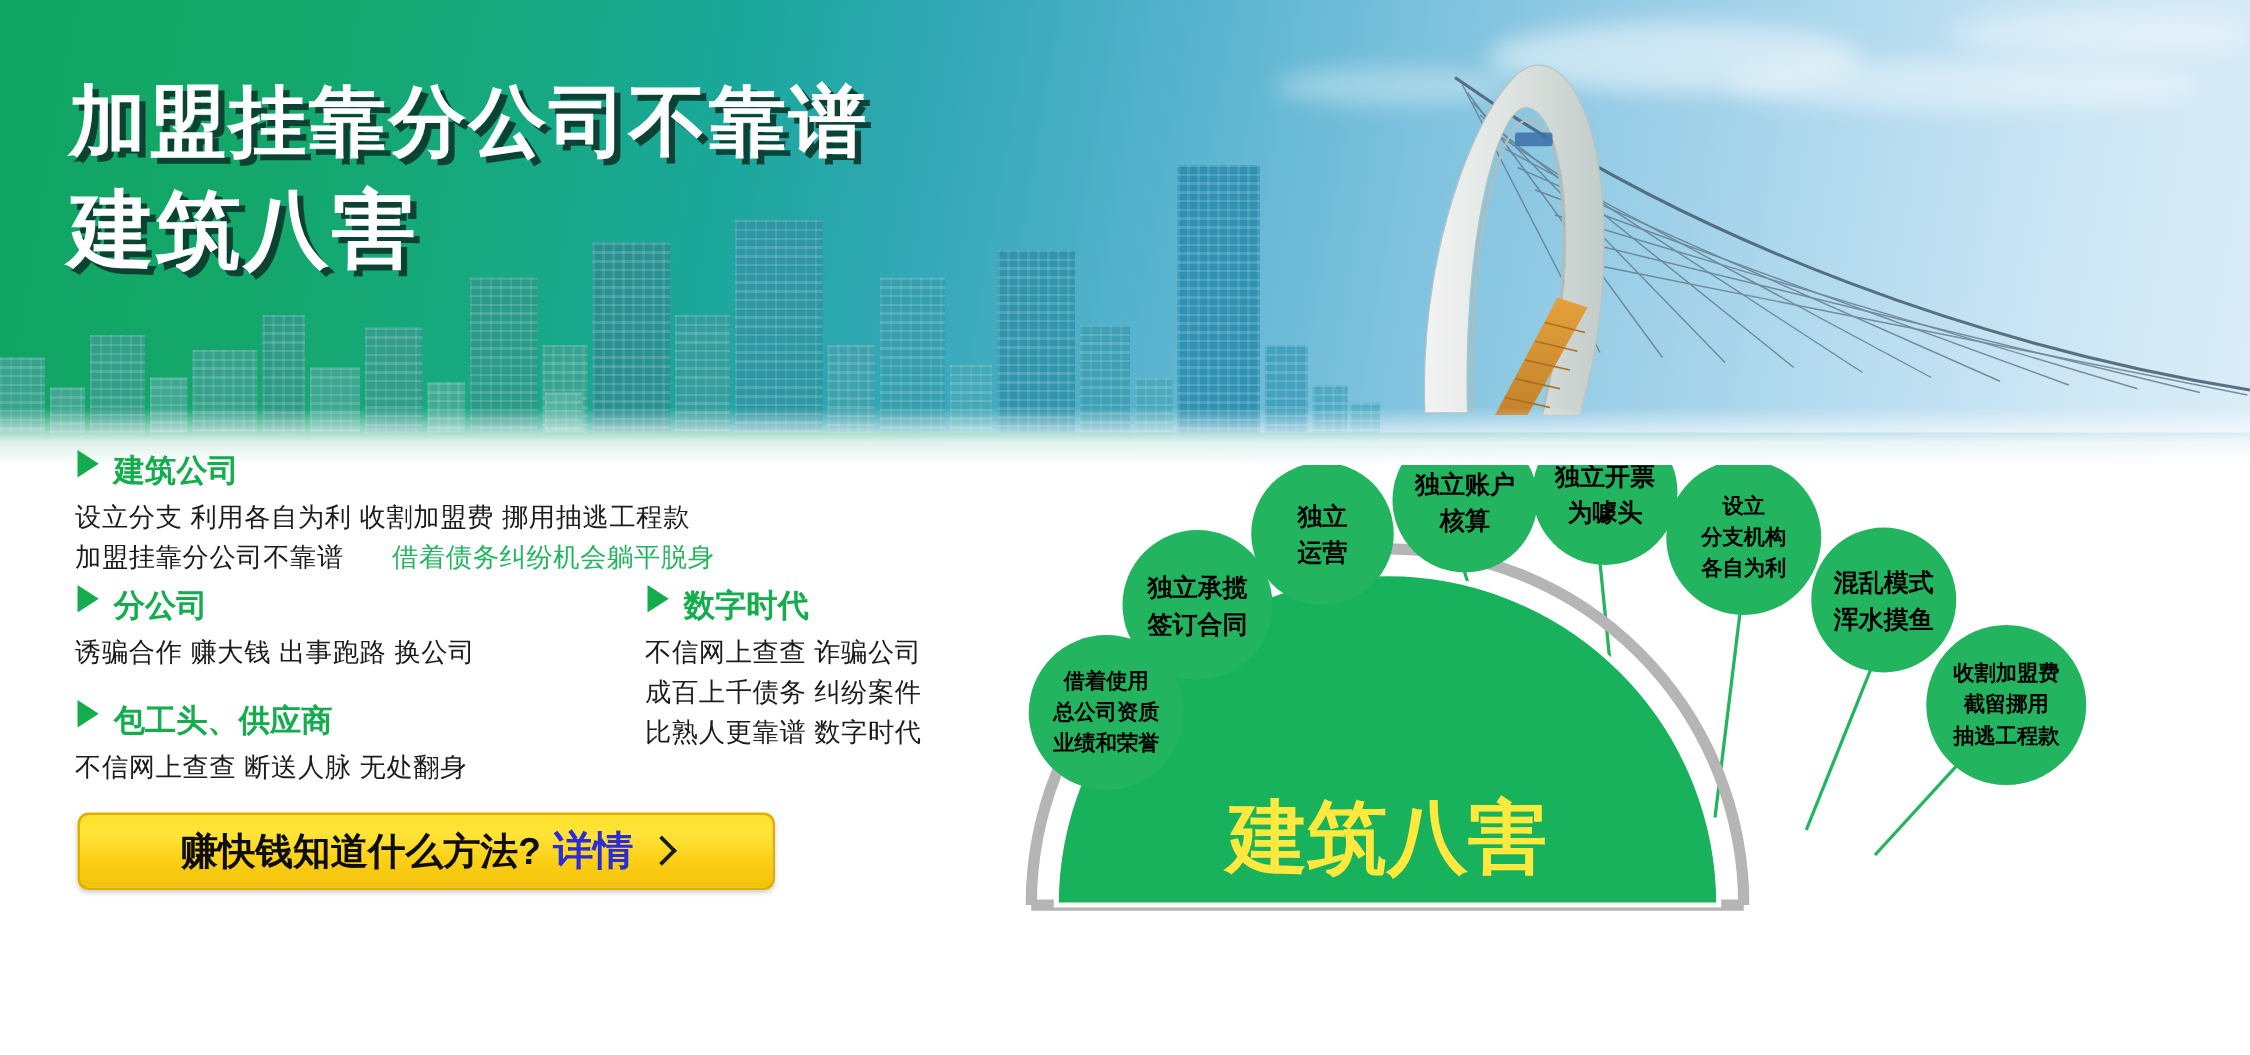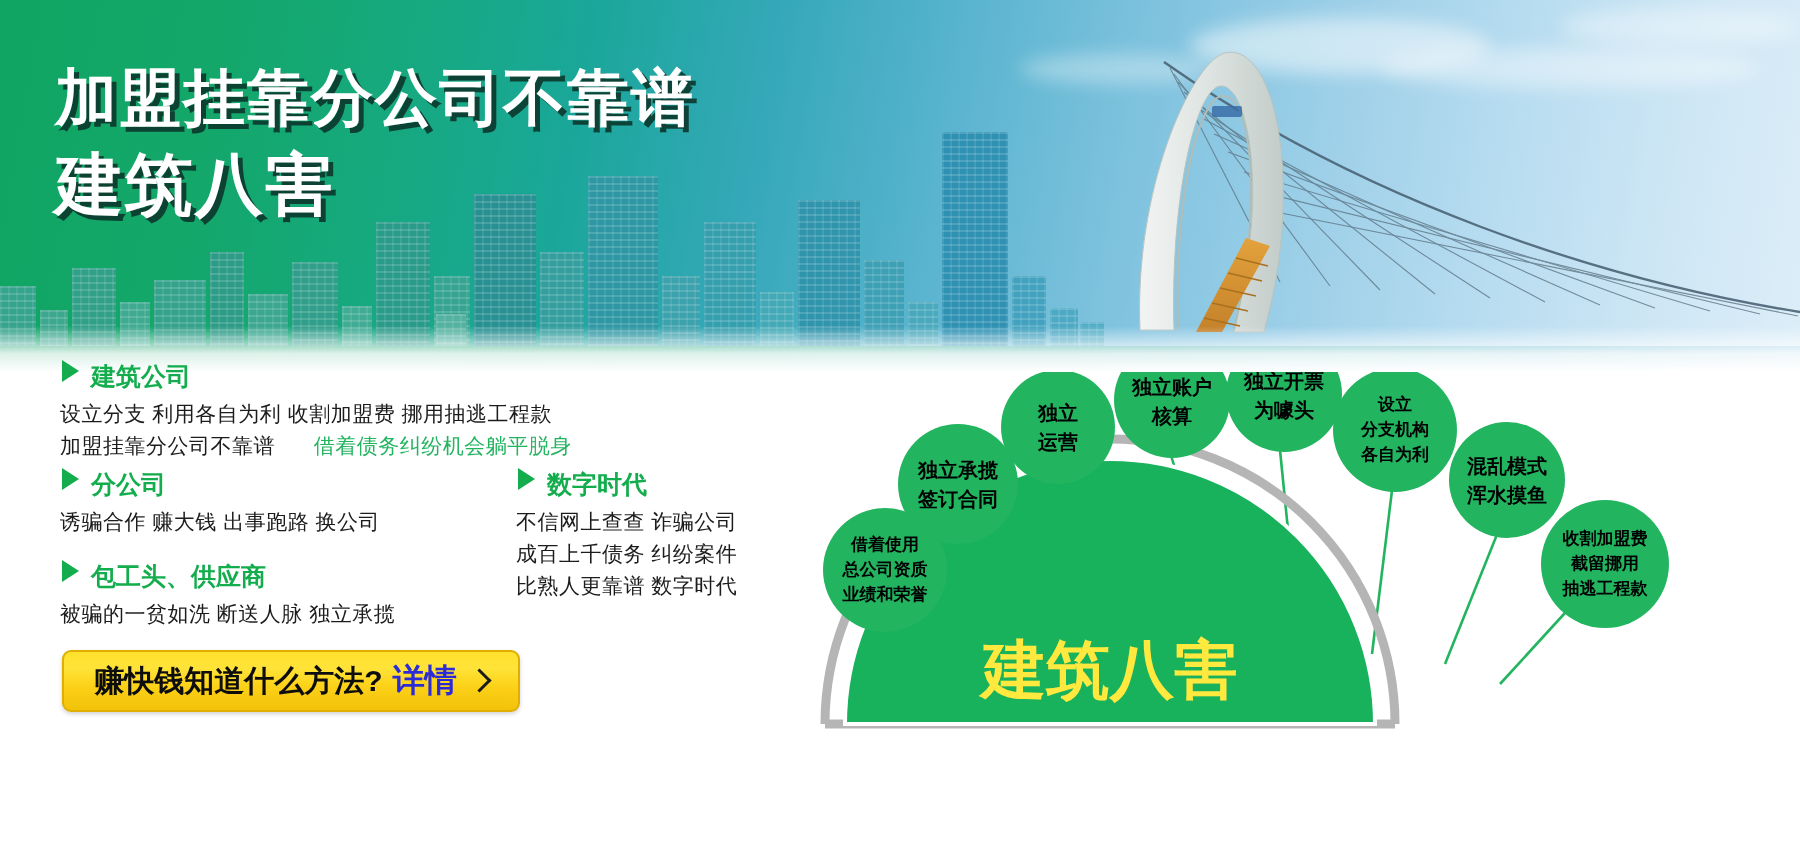--- a/index.html
+++ b/index.html
@@ -109,21 +109,21 @@
   .p-c1 { left: 60px; top: 220px; }
 
   .h-d { left: 518px; top: 88px; }
   .p-d1 { left: 516px; top: 128px; }
   .p-d2 { left: 516px; top: 160px; }
   .p-d3 { left: 516px; top: 192px; }
 
   
   .cta {
     position: absolute; left: 62px; top: 270px;
-    width: 458px; height: 62px;
+    width: 558px; height: 62px;
     border-radius: 9px;
     background: linear-gradient(to bottom, #ffe22e 0%, #ffe338 28%, #fbd016 62%, #f2c20b 100%);
     border: 2px solid #e0ae00;
     box-shadow: 0 2px 4px rgba(0,0,0,0.18);
     display: flex; align-items: center; justify-content: center; gap: 10px;
     cursor: pointer;
   }
   .cta-main { font-size: 30px; font-weight: 700; color: #0d0d0d; white-space: nowrap; }
   .cta-link { font-size: 32px; font-weight: 700; color: #2b2bd8; white-space: nowrap; }
   .cta-chev { width: 17px; height: 17px; border-right: 3px solid #1a1a1a; border-top: 3px solid #1a1a1a; transform: rotate(45deg); margin-left: 4px; margin-bottom: 2px; }
@@ -253,21 +253,21 @@
     <div class="sec-head h-b">
       <span class="tri"></span>
       <span>分公司</span>
     </div>
     <div class="body-line p-b1">诱骗合作 赚大钱     出事跑路 换公司</div>
 
     <div class="sec-head h-c">
       <span class="tri"></span>
       <span>包工头、供应商</span>
     </div>
-    <div class="body-line p-c1">被骗的一贫如洗  断送人脉  独立承揽</div>
+    <div class="body-line p-c1">不信网上查查  断送人脉  无处翻身</div>
 
     <div class="sec-head h-d">
       <span class="tri"></span>
       <span>数字时代</span>
     </div>
     <div class="body-line p-d1">不信网上查查 诈骗公司</div>
     <div class="body-line p-d2">成百上千债务 纠纷案件</div>
     <div class="body-line p-d3">比熟人更靠谱 数字时代</div>
 
     <div class="cta">

